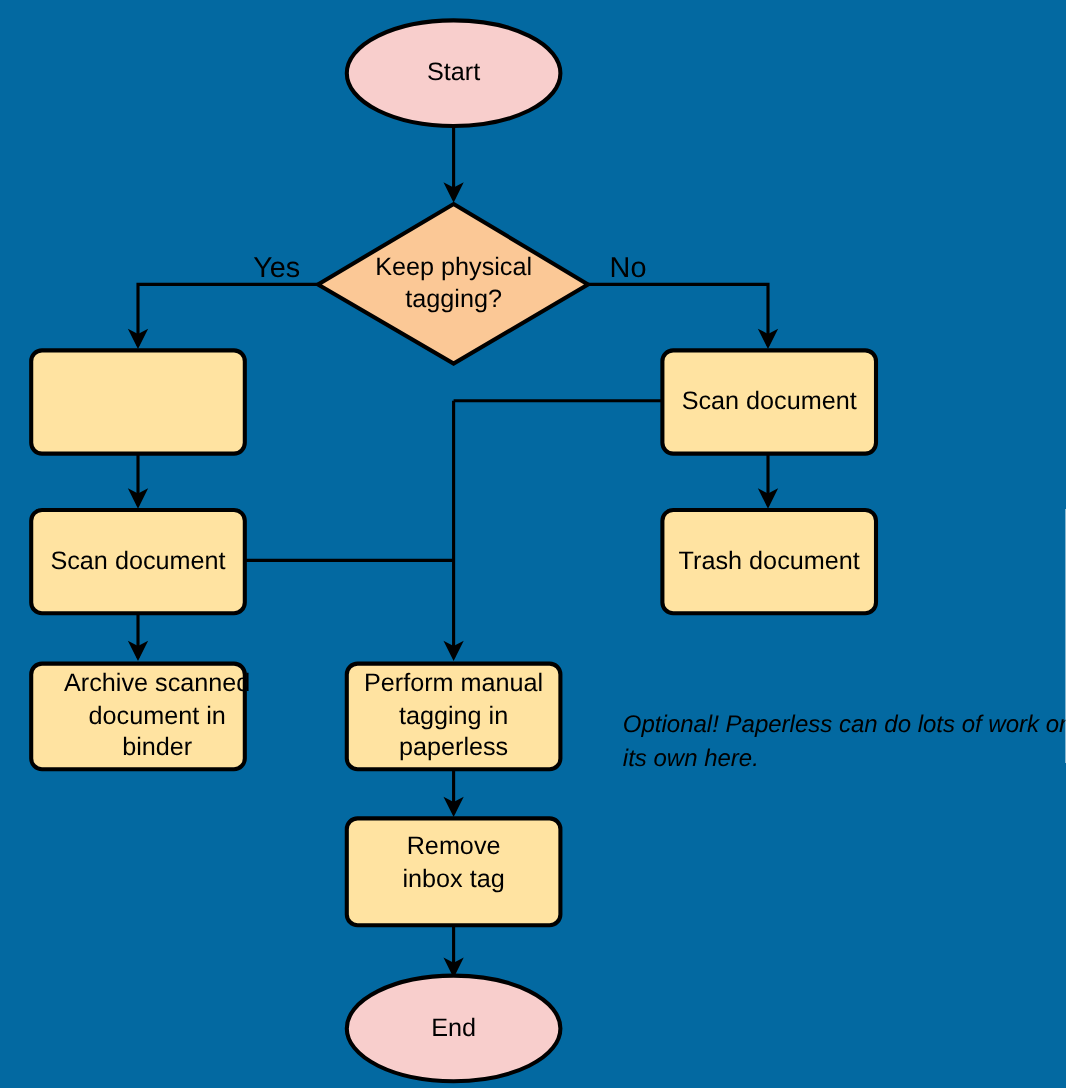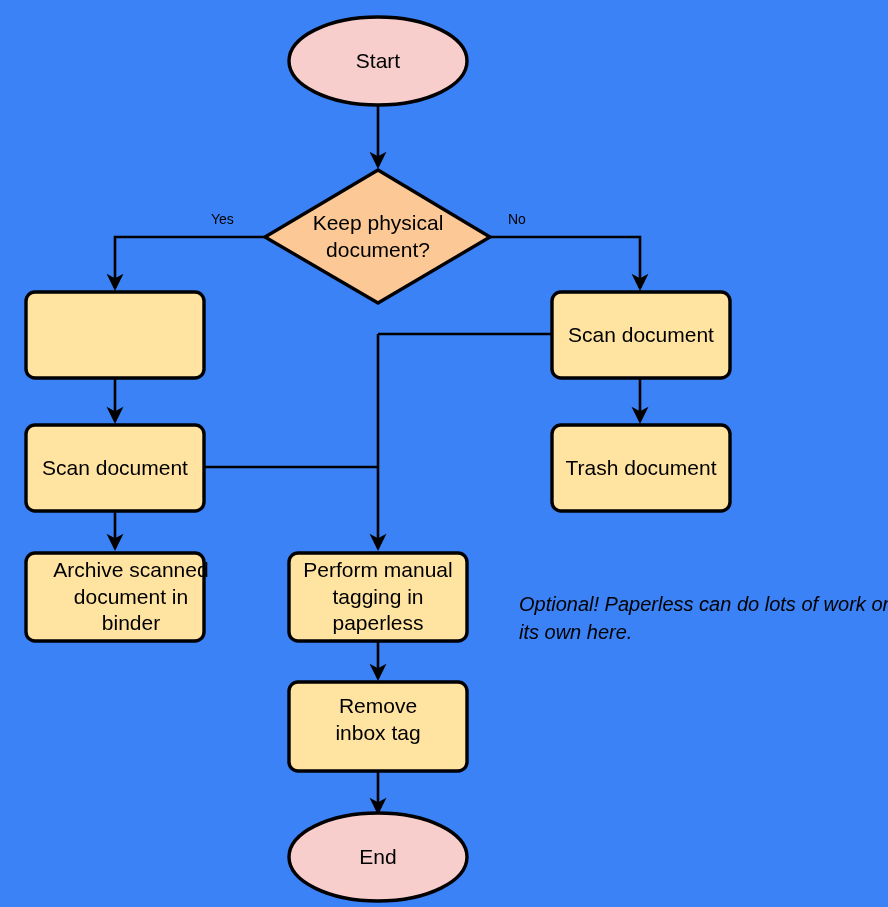--- a/index.html
+++ b/index.html
@@ -7,21 +7,21 @@
     padding: 0;
     background: #ffffff;
   }
   body {
     font-family: "Liberation Sans", sans-serif;
   }
   #canvas {
     position: relative;
     width: 888px;
     height: 907px;
-    background: #3b82f6;
+    background: #0369a1;
     overflow: hidden;
   }
   #flow-svg {
     position: absolute;
     left: 0;
     top: 0;
     width: 888px;
     height: 907px;
   }
   .node-label {
@@ -32,21 +32,21 @@
     text-align: center;
     color: #000000;
     font-size: 21px;
     line-height: 1.28;
     white-space: pre-line;
     pointer-events: none;
   }
   .edge-label {
     position: absolute;
     color: #000000;
-    font-size: 14px;
+    font-size: 24px;
     line-height: 1;
     white-space: nowrap;
   }
   .note-text {
     position: absolute;
     color: #000000;
     font-size: 20px;
     line-height: 1.4;
     font-style: italic;
     white-space: pre-line;
@@ -106,21 +106,21 @@
     <rect x="289" y="553" width="178" height="88" rx="9" ry="9" fill="#ffe3a1" stroke="#000000" stroke-width="3.4"></rect>
 
     <rect x="289" y="682" width="178" height="89" rx="9" ry="9" fill="#ffe3a1" stroke="#000000" stroke-width="3.4"></rect>
 
     <ellipse cx="378" cy="857" rx="89" ry="44" fill="#f8cecc" stroke="#000000" stroke-width="3.4"></ellipse>
   </svg>
 
   <div class="node-label" style="left:289px; top:17px; width:178px; height:88px;">Start</div>
 
   <div class="node-label" style="left:278px; top:193px; width:200px; height:88px;">Keep physical
-document?</div>
+tagging?</div>
 
 
   <div class="node-label" style="left:26px; top:425px; width:178px; height:86px;">Scan document</div>
 
   <div class="node-label" style="left:26px; top:553px; width:210px; height:88px;">Archive scanned
 document in
 binder</div>
 
   <div class="node-label" style="left:552px; top:292px; width:178px; height:86px;">Scan document</div>
 

